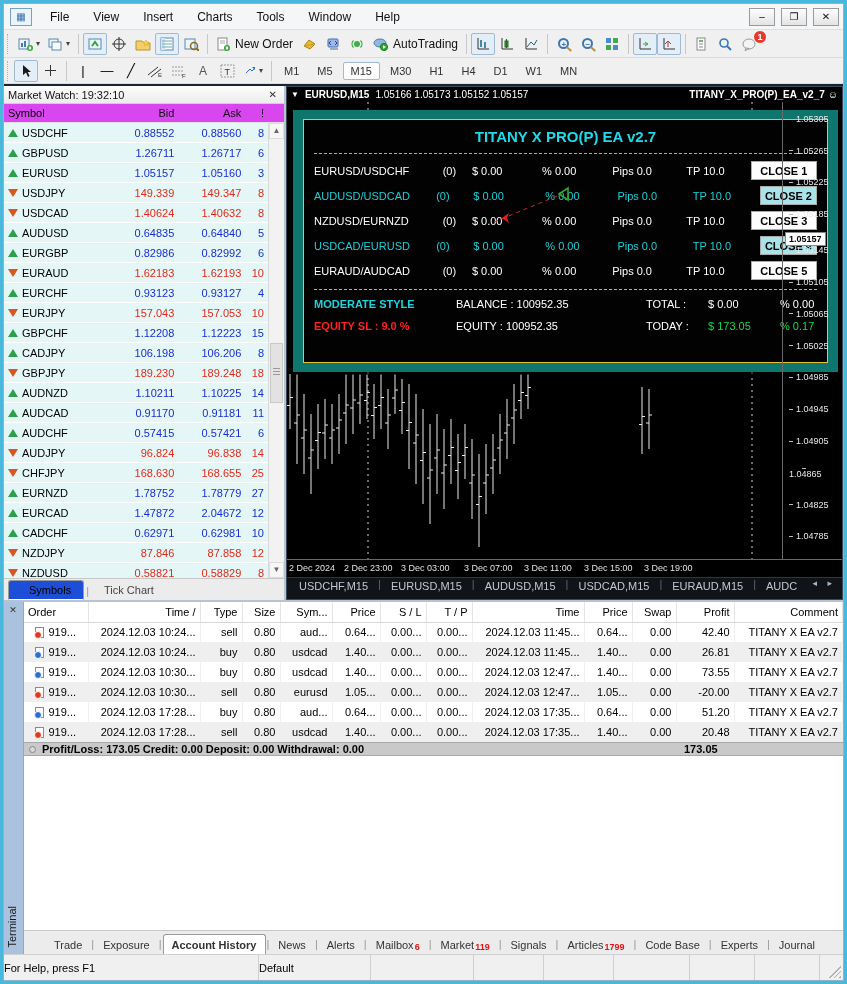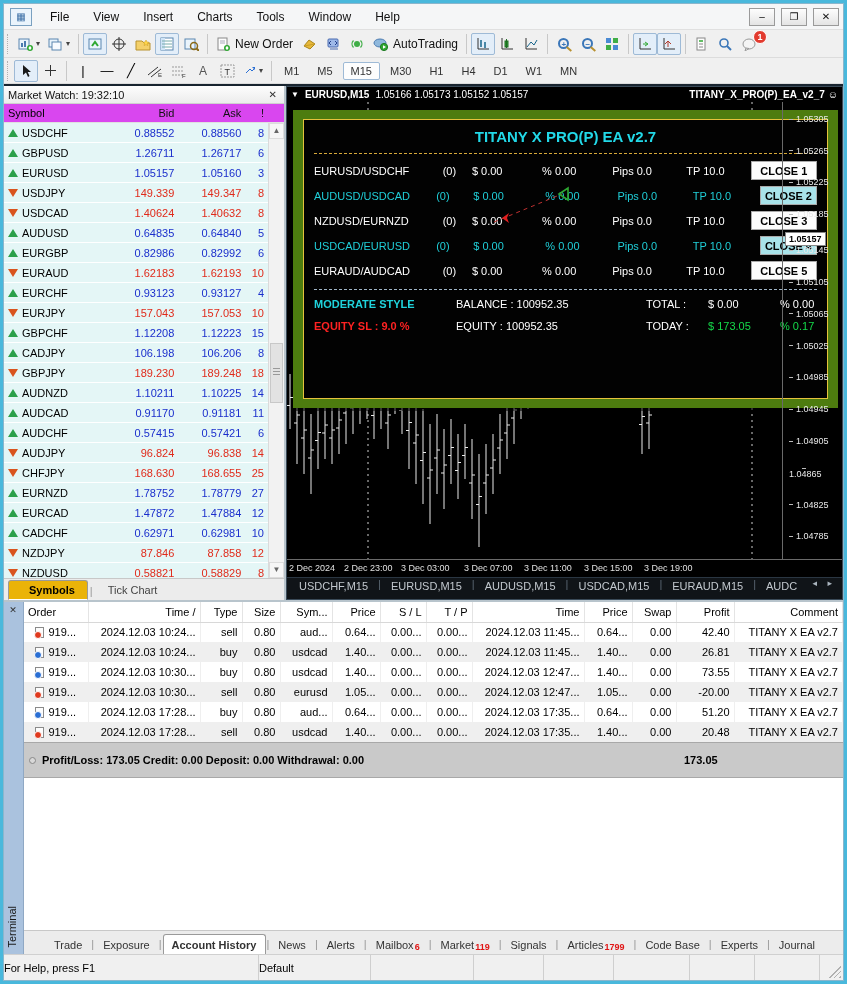--- a/index.html
+++ b/index.html
@@ -55,21 +55,21 @@
   .arr.up { border-left:5px solid transparent; border-right:5px solid transparent; border-bottom:8px solid #2ba04a; }
   .arr.down { border-left:5px solid transparent; border-right:5px solid transparent; border-top:8px solid #d9541e; }
   .mw-scroll { position:absolute; right:0; top:0; bottom:0; width:16px; background:#f2f2f2; border-left:1px solid #dadada; }
   .mw-scroll .sb-up,.mw-scroll .sb-dn { position:absolute; left:0; width:15px; height:16px; background:#f6f6f6; border:1px solid #dcdcdc; color:#666; font-size:8px; text-align:center; line-height:14px; }
   .mw-scroll .sb-up { top:0; } .mw-scroll .sb-dn { bottom:0; }
   .mw-scroll .sb-thumb { position:absolute; left:1px; width:13px; top:220px; height:60px; background:#e2e2e2; border:1px solid #c8c8c8; }
   .sb-thumb i { display:block; border-top:1px solid #999; margin:2px 2px 0 2px; }
   .sb-thumb .grip { margin-top:24px; }
   .mw-tabs { height:22px; background:#ececec; border-top:1px solid #c8c8c8; display:flex; align-items:flex-end; font-size:11px; padding-left:4px; }
   .mw-tab { padding:3px 12px; color:#444; border:1px solid transparent; }
-  .mw-tab.active { background:#eab308; border:1px solid #9a9a9a; border-bottom:1px solid #fff; border-radius:3px 3px 0 0; color:#000; font-weight:bold;padding-left:20px; }
+  .mw-tab.active { background:#1d4ed8; border:1px solid #9a9a9a; border-bottom:1px solid #fff; border-radius:3px 3px 0 0; color:#000; font-weight:normal;padding-left:20px; }
   .mw-tab-sep { color:#999; padding:3px 2px; }
 
   
   .chart-window { flex:1; display:flex; flex-direction:column; background:#000; border:1px solid #3a4a58; }
   .chart-header { height:15px; display:flex; align-items:center; color:#fff; font-size:10px; padding:0 4px; gap:6px; }
   .chart-header .right { margin-left:auto; display:flex; align-items:center; gap:3px; }
   .chart-body { flex:1; position:relative; }
   .plot { position:absolute; left:0; top:0; bottom:0; right:60px; }
   .plot svg { position:absolute; inset:0; }
   .price-scale { position:absolute; right:0; top:0; bottom:0; width:60px; border-left:1px solid #6a6a6a; color:#e8e8e8; font-size:9px; }
@@ -77,21 +77,21 @@
   .ptick i { width:4px; border-top:1px solid #bbb; margin-right:3px; display:inline-block; }
   .pcur { position:absolute; left:2px; background:#fff; color:#000; font-size:9px; font-weight:bold; padding:1px 3px; border:1px solid #888; }
   .time-axis { height:18px; border-top:1px solid #6a6a6a; position:relative; color:#e0e0e0; font-size:9px; }
   .ttick { position:absolute; top:3px; }
   .chart-tabs { height:22px; background:#101418; border-top:1px solid #2a3642; display:flex; align-items:flex-start; font-size:11px; color:#c2c8ce; padding:0 6px; gap:4px; }
   .chart-tab { padding:2px 6px; }
   .ct-sep { color:#5a6672; }
   .ct-arrows { margin-left:auto; color:#aab4be; font-size:9px; letter-spacing:4px; }
 
   
-  .ea-frame { position:absolute; left:6px; top:8px; right:4px; height:298px; background:#4d7c0f; padding:9px 10px; box-shadow:2px 3px 0 rgba(0,0,0,.55); }
+  .ea-frame { position:absolute; left:6px; top:8px; right:4px; height:262px; background:#0f766e; padding:9px 10px; box-shadow:2px 3px 0 rgba(0,0,0,.55); }
   .ea-inner { width:100%; height:100%; background:#020202; border:1px solid #e5c23c; padding:4px 10px 0 10px; position:relative; }
   .ea-title { text-align:center; color:#22d9e8; font-size:15px; font-weight:bold; padding:4px 0 6px 0; }
   .ea-dash { border:none; border-top:1px dashed #d8a93a; margin:2px 0 4px 0; }
   .ea-dash2 { border:none; border-top:1px dashed #9fb4c6; margin:6px 0 4px 0; }
   .ea-row { display:flex; align-items:center; height:25px; font-size:11px; color:#fff; }
   .ea-row.cyan { color:#20ced8;gap:12px; }
   .ea-pair { width:132px; }
   .ea-cnt { width:30px; }
   .ea-usd { width:72px; }
   .ea-pct { width:72px; }
@@ -119,21 +119,21 @@
   table.orders { border-collapse:collapse; width:100%; font-size:11px; table-layout:fixed; }
   table.orders th { font-weight:normal; color:#000; height:20px; border-right:1px solid #e4e4e4; border-bottom:1px solid #d8d8d8; padding:0 4px; text-align:right; white-space:nowrap; overflow:hidden; }
   table.orders th:first-child { text-align:left; }
   table.orders td { height:20px; padding:0 4px; border-right:1px solid #efefef; white-space:nowrap; overflow:hidden; text-align:right; color:#000; }
   table.orders td:first-child { text-align:center; }
   table.orders tr:nth-child(even) td { background:#efefef; }
   .doc-ico { display:inline-block; width:9px; height:11px; background:#fdfdfd; border:1px solid #8a8a8a; position:relative; vertical-align:-2px; margin-right:4px; }
   .doc-ico:after { content:""; position:absolute; left:-2px; bottom:-2px; width:6px; height:6px; border-radius:50%; border:1px solid #fff; }
   .doc-ico.sell:after { background:#e03a1e; }
   .doc-ico.buy:after { background:#2a6fd4; }
-  .summary { height:36px; background:#c9c9c9; border-top:1px solid #a8a8a8; border-bottom:1px solid #a8a8a8; display:flex; align-items:center; font-size:11px; font-weight:bold; color:#000; }
+  .summary { height:14px; background:#c9c9c9; border-top:1px solid #a8a8a8; border-bottom:1px solid #a8a8a8; display:flex; align-items:center; font-size:11px; font-weight:bold; color:#000; }
   .summary .dot { width:7px; height:7px; border-radius:50%; border:1px solid #888; background:#d8d8d8; margin:0 6px 0 5px; }
   .summary .pl-right { position:absolute; left:660px; }
   .term-empty { flex:1; background:#fff; }
   .term-tabs { height:24px; background:#ececec; border-top:1px solid #c8c8c8; display:flex; align-items:flex-end; font-size:11px; padding-left:22px; }
   .term-tab { padding:4px 8px 3px 8px; color:#333; display:flex; align-items:flex-end; gap:1px; }
   .term-tab.active { background:#fff; border:1px solid #9a9a9a; border-bottom:1px solid #fff; border-radius:3px 3px 0 0; font-weight:bold; position:relative; top:1px; }
   .term-tab .cnt { color:#e01515; font-size:9px; font-weight:bold; position:relative; top:1px; }
   .term-tab-sep { color:#999; padding:4px 1px; }
 
   
@@ -597,21 +597,21 @@
             <div class="c-bid">1.78752</div>
             <div class="c-ask">1.78779</div>
             <div class="c-spr">27</div>
           </div>
           <div class="mw-row up">
             <div class="c-sym">
               <span class="arr up"></span>
               <span>EURCAD</span>
             </div>
             <div class="c-bid">1.47872</div>
-            <div class="c-ask">1.47884</div>
+            <div class="c-ask">2.04672</div>
             <div class="c-spr">12</div>
           </div>
           <div class="mw-row up">
             <div class="c-sym">
               <span class="arr up"></span>
               <span>CADCHF</span>
             </div>
             <div class="c-bid">0.62971</div>
             <div class="c-ask">0.62981</div>
             <div class="c-spr">10</div>

